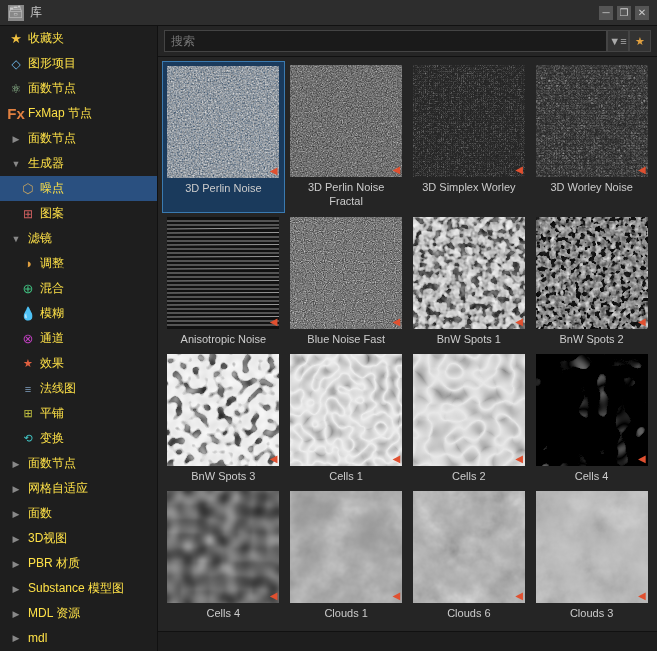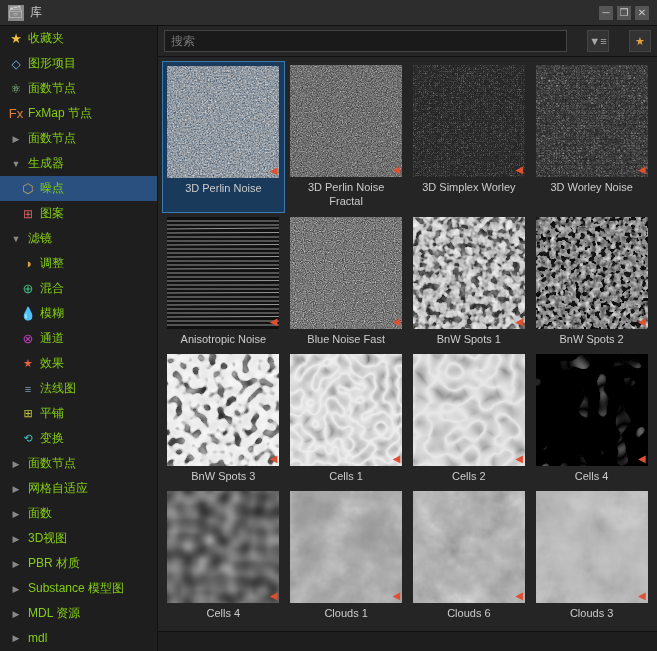--- a/index.html
+++ b/index.html
@@ -81,47 +81,47 @@
     }
     .sidebar-item.active { background: #2a5080; }
     .sidebar-item .icon {
       width: 16px; height: 16px;
       margin-right: 4px;
       flex-shrink: 0;
       display: flex; align-items: center; justify-content: center;
     }
     .sidebar-item .label {
       font-size: 12px;
-      color: #84cc16;
+      color: #fde047;
     }
 
     
     .star-icon { color: #f0c040; font-size: 13px; }
     
     .shape-icon { color: #6ab0e0; font-size: 12px; }
     .atom-icon { color: #a0d0a0; font-size: 12px; }
-    .fx-icon { color: #e08040; font-size: 13px; font-weight: normal; }
+    .fx-icon { color: #e08040; font-size: 15px; font-weight: bold; }
 
     
     .content-area {
       flex: 1;
       display: flex;
       flex-direction: column;
       background: #252525;
       overflow: hidden;
     }
 
     
     .search-bar {
       display: flex;
       align-items: center;
       padding: 4px 6px;
       background: #252525;
       border-bottom: 1px solid #111;
-      gap: 20px;
+      gap: 0;
       flex-shrink: 0;
     }
     .search-input {
       flex: 1;
       height: 22px;
       background: #1a1a1a;
       border: 1px solid #444;
       color: #ccc;
       padding: 0 6px;
       font-size: 12px;

